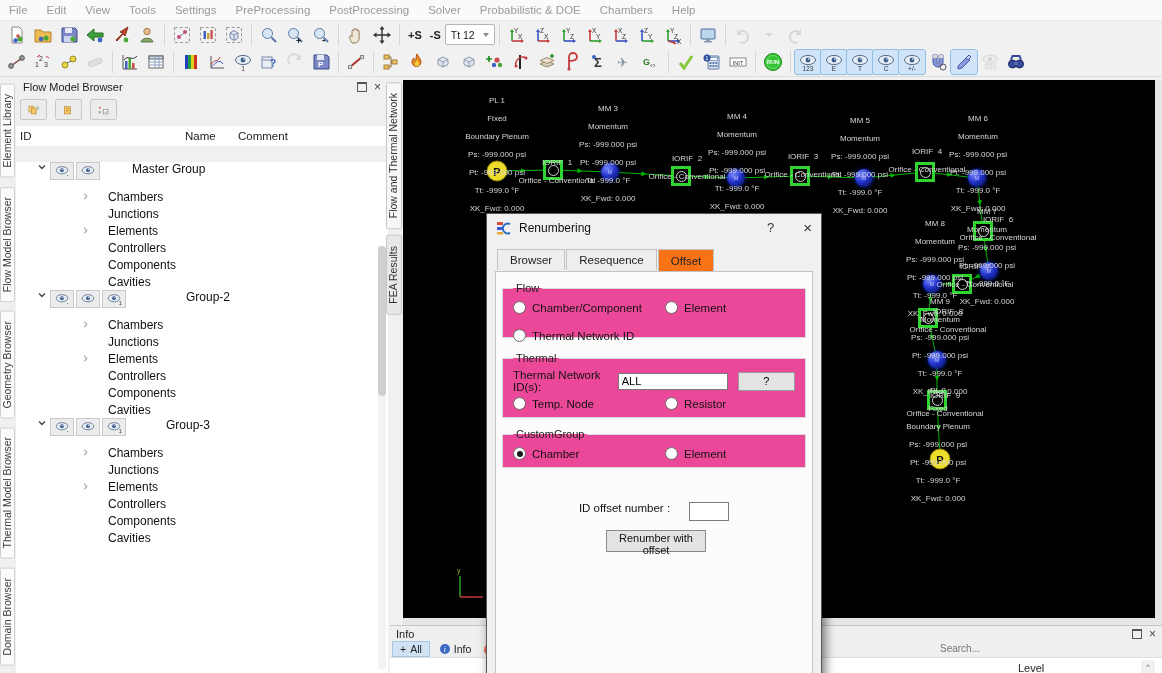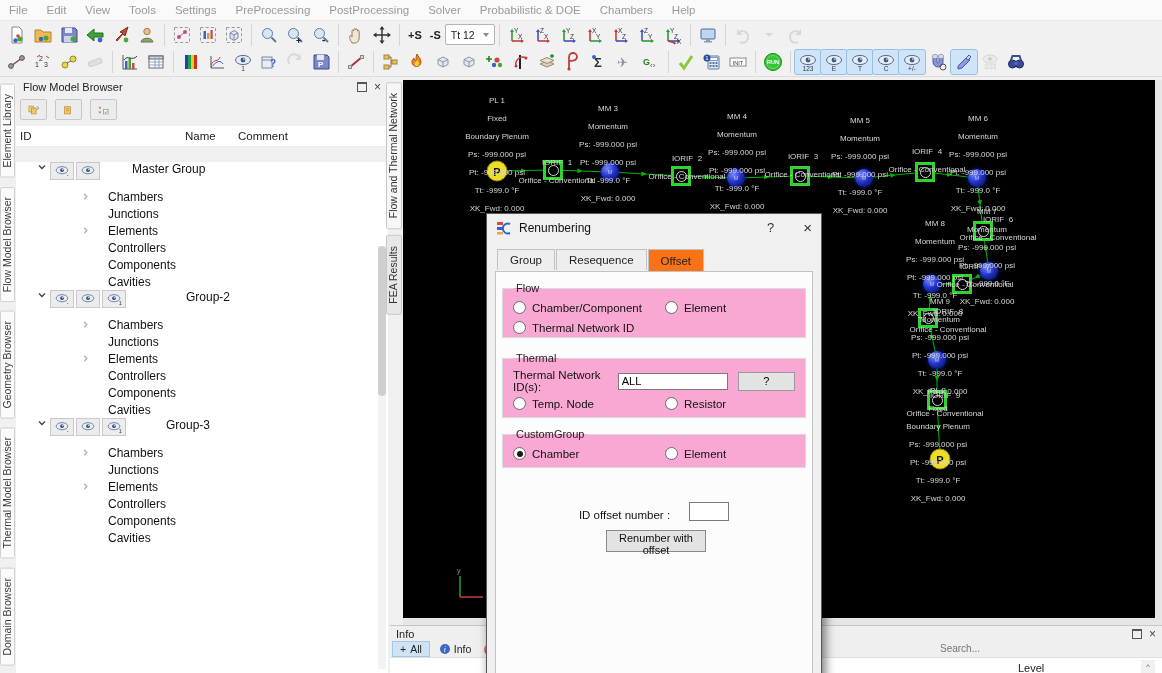--- a/index.html
+++ b/index.html
@@ -107,37 +107,37 @@
   .dlg-title{height:27px;display:flex;align-items:center;padding:0 9px;gap:7px;font-size:12px;color:#111}
   .dlg-spacer{flex:1}
   .dlg-help{font-size:13px;color:#333;margin-right:22px}
   .dlg-close{font-size:15px;color:#333}
   .dlg-tabs{position:absolute;top:34px;left:10px;display:flex;align-items:flex-end}
   .dtab{font-size:11.5px;color:#222;padding:4px 12px;background:#eeeeee;border:1px solid #c2c2c2;
         border-bottom:none;margin-right:1px}
   .dtab.active{background:#f97316;position:relative;top:1px;padding-top:5px;z-index:2}
   .dlg-body{position:absolute;left:8px;right:8px;top:57px;bottom:0;background:#fcfcfc;
             border:1px solid #c2c2c2}
-  fieldset.grp{position:absolute;left:6px;right:6px;border:1px solid #dadada;background:#f9a8d4;
+  fieldset.grp{position:absolute;left:6px;right:6px;border:1px solid #dadada;background:#ec4899;
                margin:0;padding:2px 10px 0}
   fieldset.grp legend{font-size:11px;color:#222;padding:0 3px}
   .grp-flow{top:10px;height:52px}
   .grp-thermal{top:80px;height:62px}
   .grp-custom{top:156px;height:36px}
-  .rgrid{display:grid;grid-template-columns:152px 1fr;row-gap:7px;margin-top:5px}
+  .rgrid{display:grid;grid-template-columns:152px 1fr;row-gap:15px;margin-top:5px}
   .radio{display:flex;align-items:center;gap:6px;font-size:11.5px;color:#111}
   .rdot{width:11px;height:11px;border:1px solid #6a6a6a;border-radius:50%;background:#fff;
         position:relative;flex:none}
   .radio.checked .rdot::after{content:"";position:absolute;left:2.5px;top:2.5px;width:6px;height:6px;
         background:#1a1a1a;border-radius:50%}
   .field-row{display:flex;align-items:center;gap:6px;margin-top:3px;font-size:11.5px;color:#111}
   .thermal-ids{width:102px;height:15px;border:1px solid #7a7a7a;font-size:11px;padding:0 3px}
   .qbtn{width:66px;height:19px;background:#e3e3e3;border:1px solid #9a9a9a;font-size:11px;margin-left:4px}
   .offset-row{position:absolute;left:0;right:0;top:230px;display:flex;justify-content:center;
-              align-items:flex-end;gap:19px;font-size:11.5px;color:#111}
+              align-items:flex-start;gap:19px;font-size:11.5px;color:#111}
   .offset-input{width:34px;height:15px;border:1px solid #7a7a7a}
   .submit{position:absolute;left:110px;top:258px;width:100px;height:22px;background:#e3e3e3;
           border:1px solid #8a8a8a;font-size:11px;color:#111}
 </style>
 </head>
 <body>
 
 <div id="menubar">
     <span class="menu-item">File</span>
     <span class="menu-item">Edit</span>
@@ -1051,21 +1051,21 @@
       <rect x="1" y="7" width="6" height="3" fill="#3a5ad8"></rect>
       <rect x="1" y="12" width="6" height="2.5" fill="#e8a83a"></rect>
       <path d="M14 4a5 5 0 100 9" fill="none" stroke="#2a6ac4" stroke-width="2"></path>
     </svg>
     <span>Renumbering</span>
     <span class="dlg-spacer"></span>
     <span class="dlg-help">?</span>
     <span class="dlg-close">×</span>
   </div>
   <div class="dlg-tabs" id="dlg-tabs">
-      <div class="dtab">Group</div>
+      <div class="dtab">Browser</div>
       <div class="dtab">Resequence</div>
       <div class="dtab active">Offset</div>
     </div>
   <div class="dlg-body">
     <fieldset class="grp grp-flow">
       <legend>Flow</legend>
       <div class="rgrid" id="flow-radios">
           <span class="radio">
             <span class="rdot"></span>
             <span>Chamber/Component</span>

